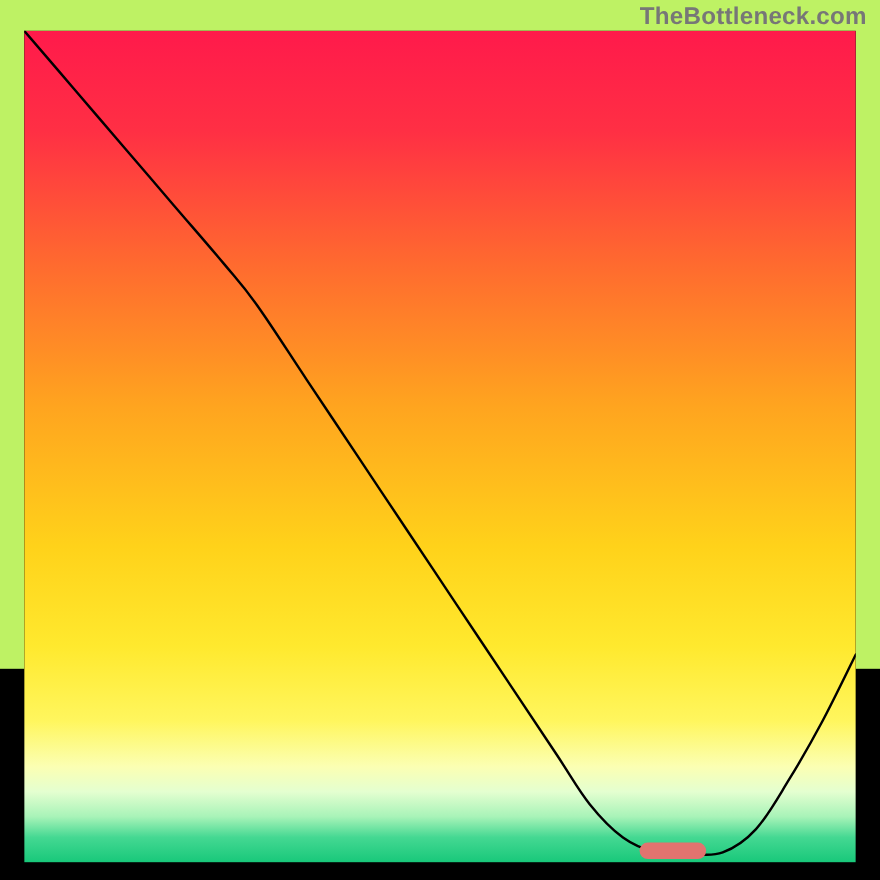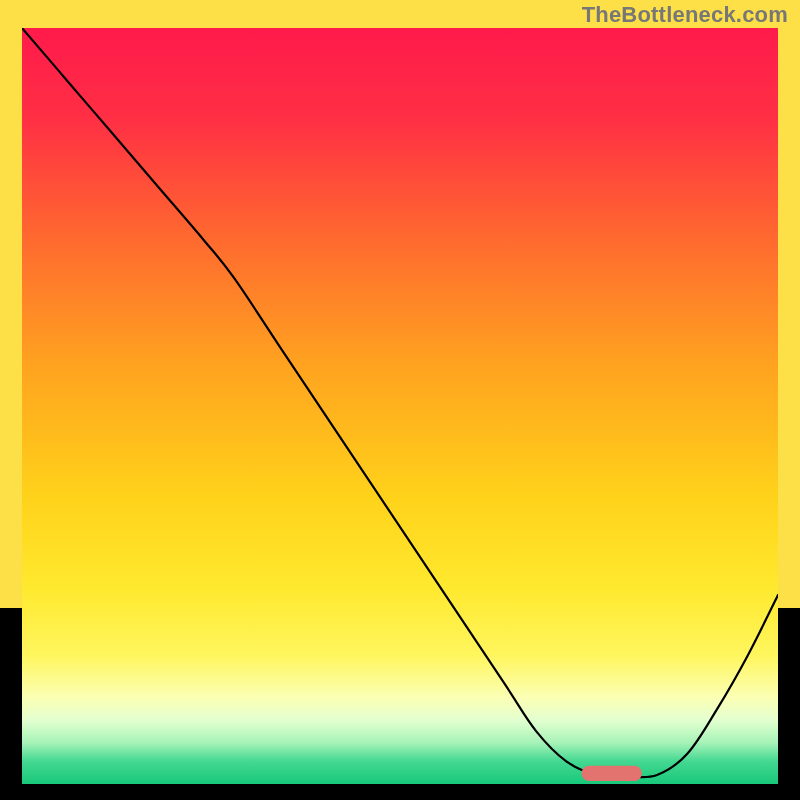--- a/index.html
+++ b/index.html
@@ -9,21 +9,21 @@
     height: 800px;
     background: #000;
     overflow: hidden;
   }
   .frame {
     position: absolute;
     left: 0;
     top: 0;
     width: 800px;
     height: 608px;
-    background: #fde047;
+    background: #bef264;
   }
   .watermark {
     position: absolute;
     top: 2px;
     right: 12px;
     font-family: Arial, Helvetica, sans-serif;
     font-size: 22px;
     font-weight: 600;
     color: #777;
     letter-spacing: 0.2px;

